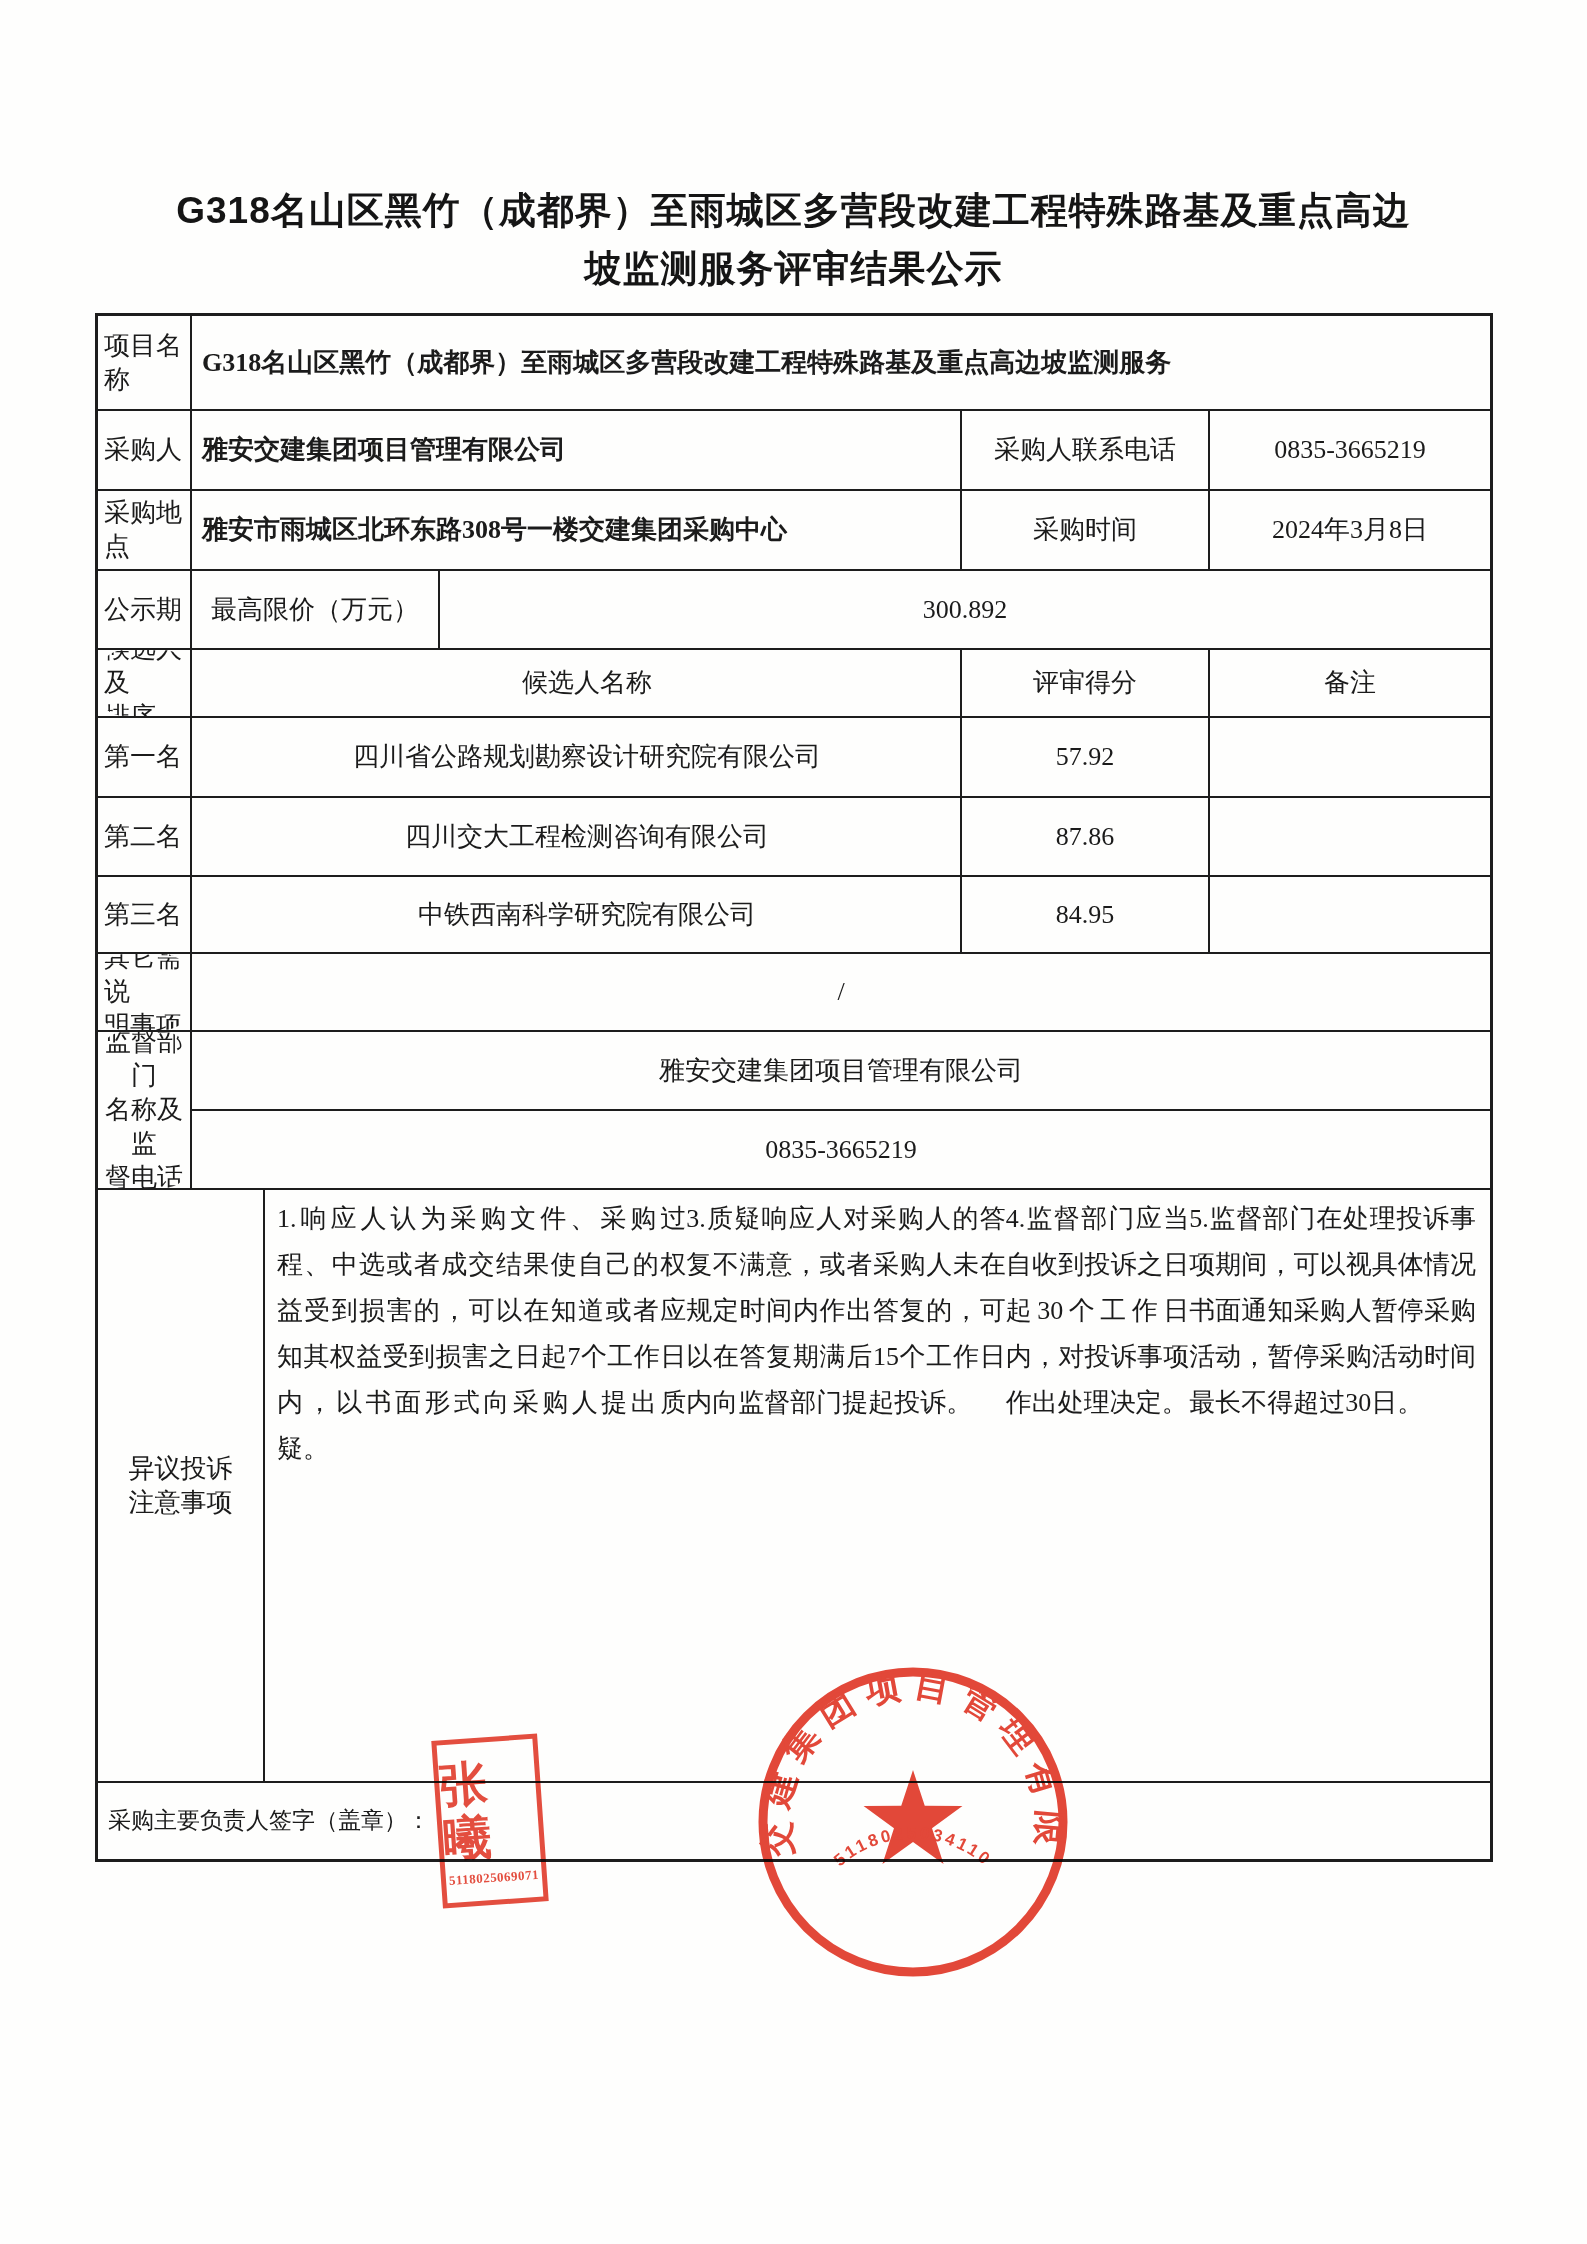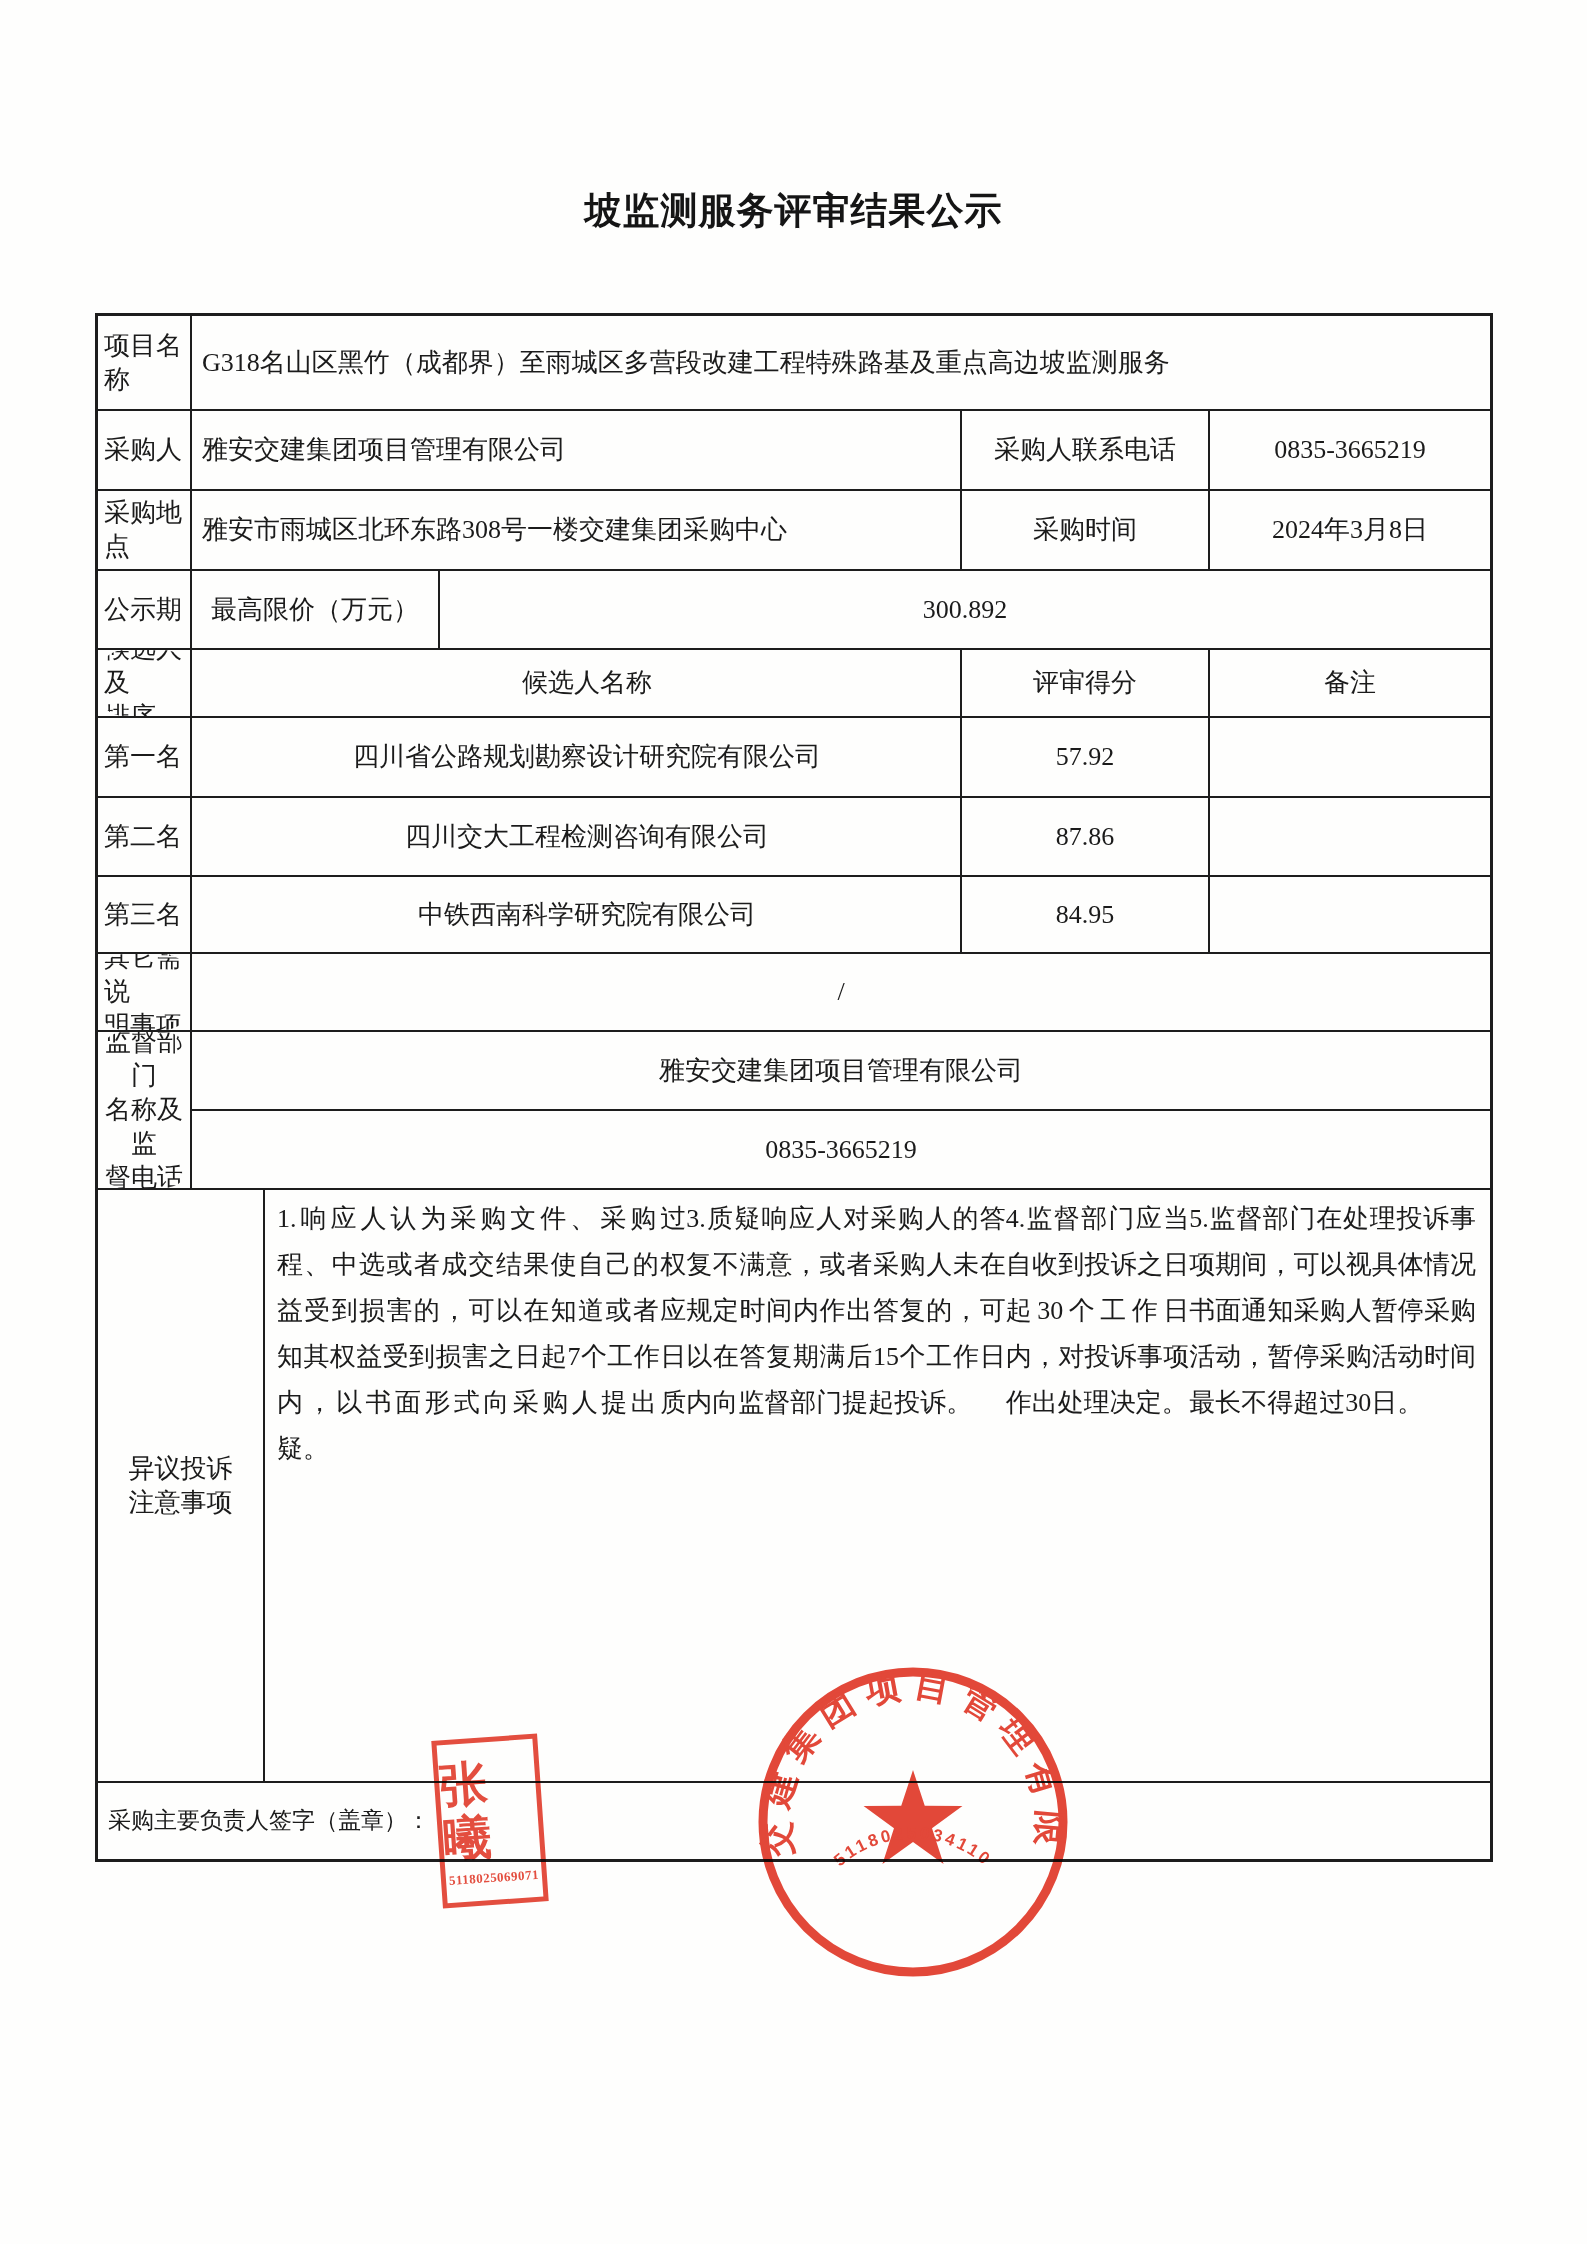--- a/index.html
+++ b/index.html
@@ -25,21 +25,21 @@
     padding:2px 6px; overflow:hidden;
   }
   .cell.nb { border-left:none; }
   .c1 { width:92px;border-radius:26px; }
   .c1w { width:165px; }
   .c2 { width:770px;padding-left:28px; }
   .c3 { width:248px; }
   .cgrow { flex:1; }
   .lab { white-space:pre-line; }
   .ctr { justify-content:center; text-align:center; }
-  .left { justify-content:flex-start; text-align:center; padding-left:10px; }
+  .left { justify-content:flex-start; text-align:center; padding-left:10px;font-weight:bold; }
   .h93{height:93px}.h80{height:80px}.h79{height:79px}.h68{height:68px}
   .h77{height:77px}.h78{height:78px}.h158{height:158px}.h593{height:593px}
   .supright { flex:1; display:flex; flex-direction:column; }
   .supright > div {
     flex:1; display:flex; align-items:center; justify-content:center;
     font-size:26px; box-sizing:border-box;
   }
   .supright > div + div { border-top:2px solid #1d1d1d; }
   .objcontent {
     flex:1; display:flex; justify-content:center;
@@ -63,20 +63,21 @@
     position:absolute; left:747px; top:1656px; width:332px; height:332px;
     opacity:.93; mix-blend-mode:multiply; z-index:3;
   }
 </style>
 </head>
 <body>
 
 <div class="page">
 
   <div class="doc-title">
+    <div>G318名山区黑竹（成都界）至雨城区多营段改建工程特殊路基及重点高边</div>
     <div>坡监测服务评审结果公示</div>
   </div>
 
   <div class="tbl">
 
     <div class="row first h93">
       <div class="cell nb c1 lab">项目名称</div>
       <div class="cell cgrow left">G318名山区黑竹（成都界）至雨城区多营段改建工程特殊路基及重点高边坡监测服务</div>
     </div>
 

